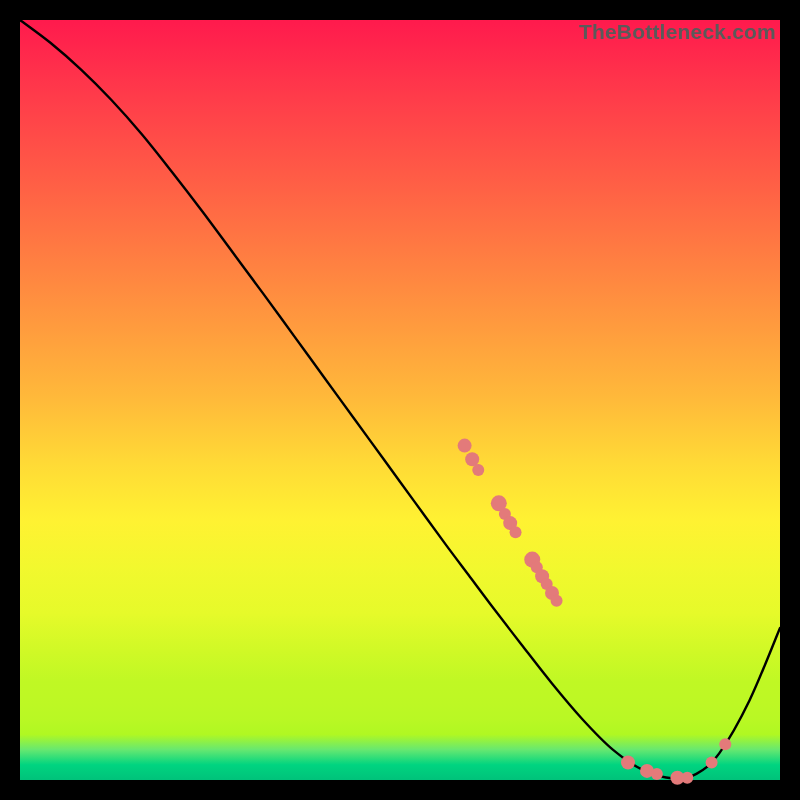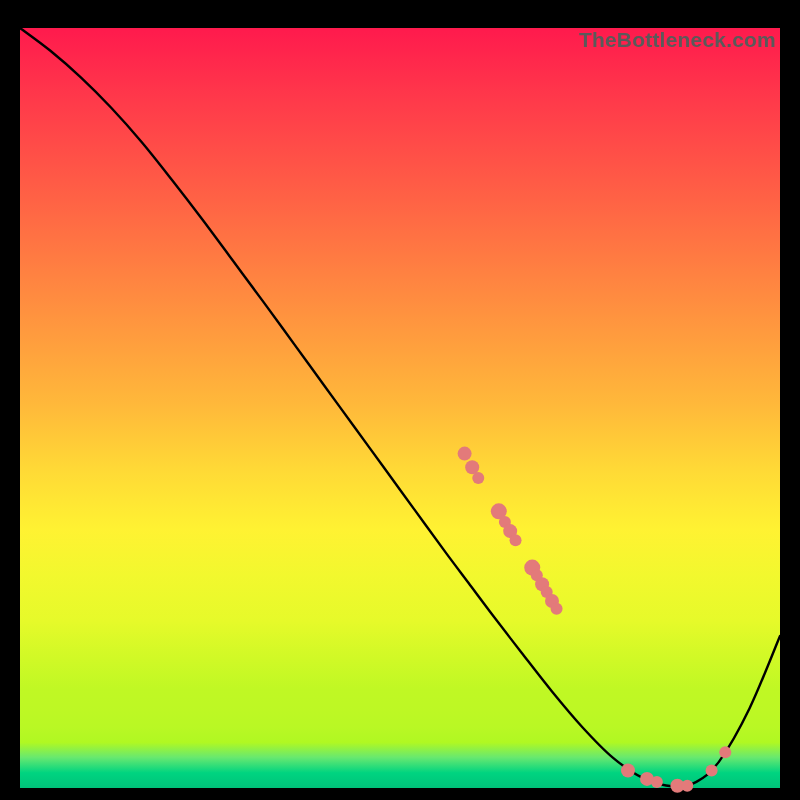--- a/index.html
+++ b/index.html
@@ -7,21 +7,21 @@
     padding: 0;
     width: 800px;
     height: 800px;
     background: #000000;
     overflow: hidden;
     font-family: Arial, Helvetica, sans-serif;
   }
   .frame {
     position: absolute;
     left: 20px;
-    top: 28px;
+    top: 20px;
     width: 760px;
     height: 566px;
     background: #fdba74;
   }
   .plot-area {
     position: absolute;
     left: 0;
     top: 0;
     width: 760px;
     height: 760px;

